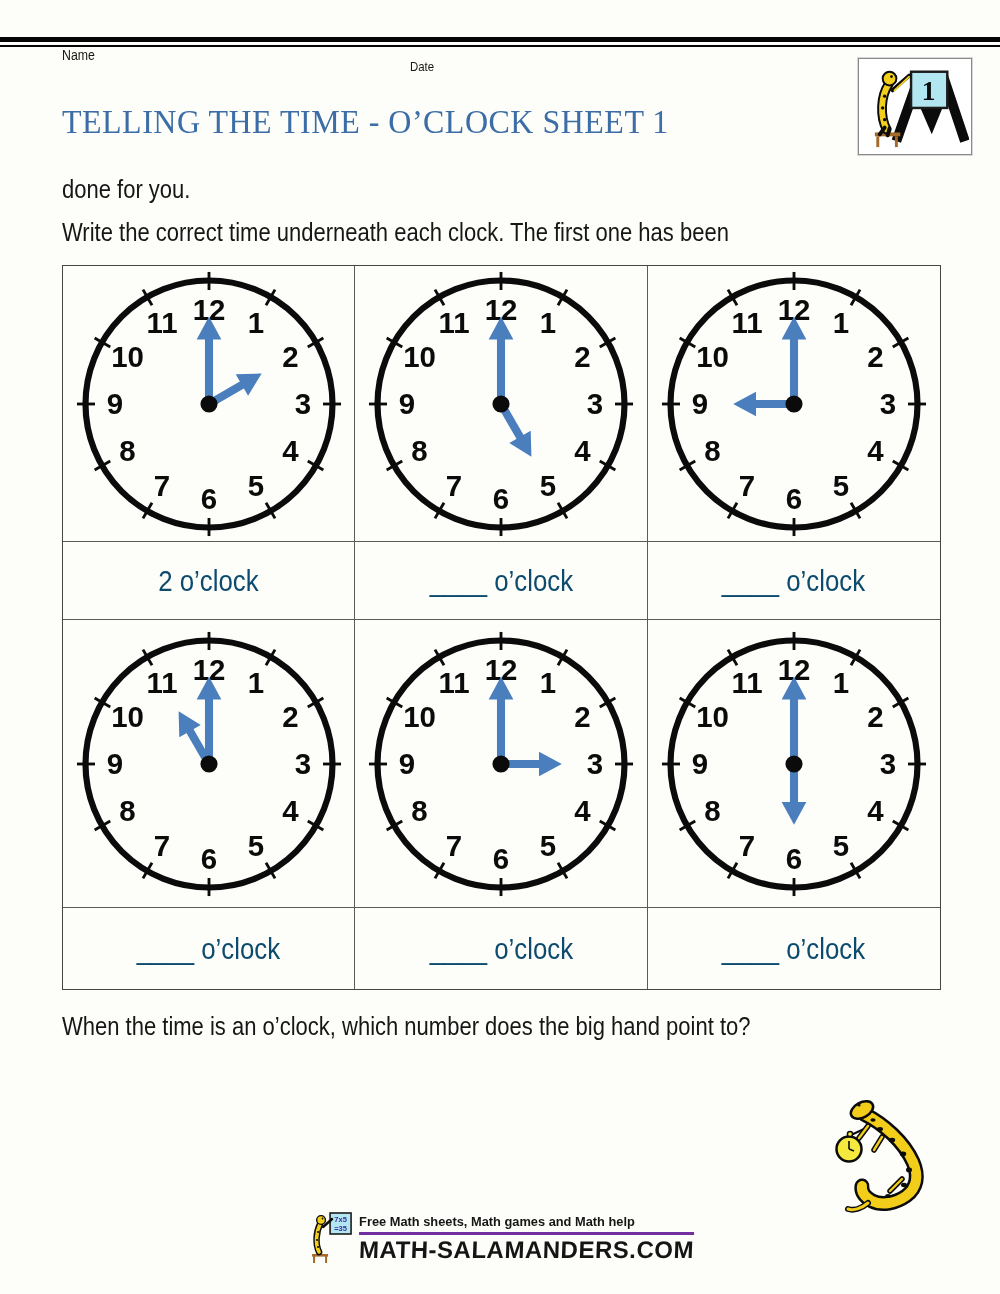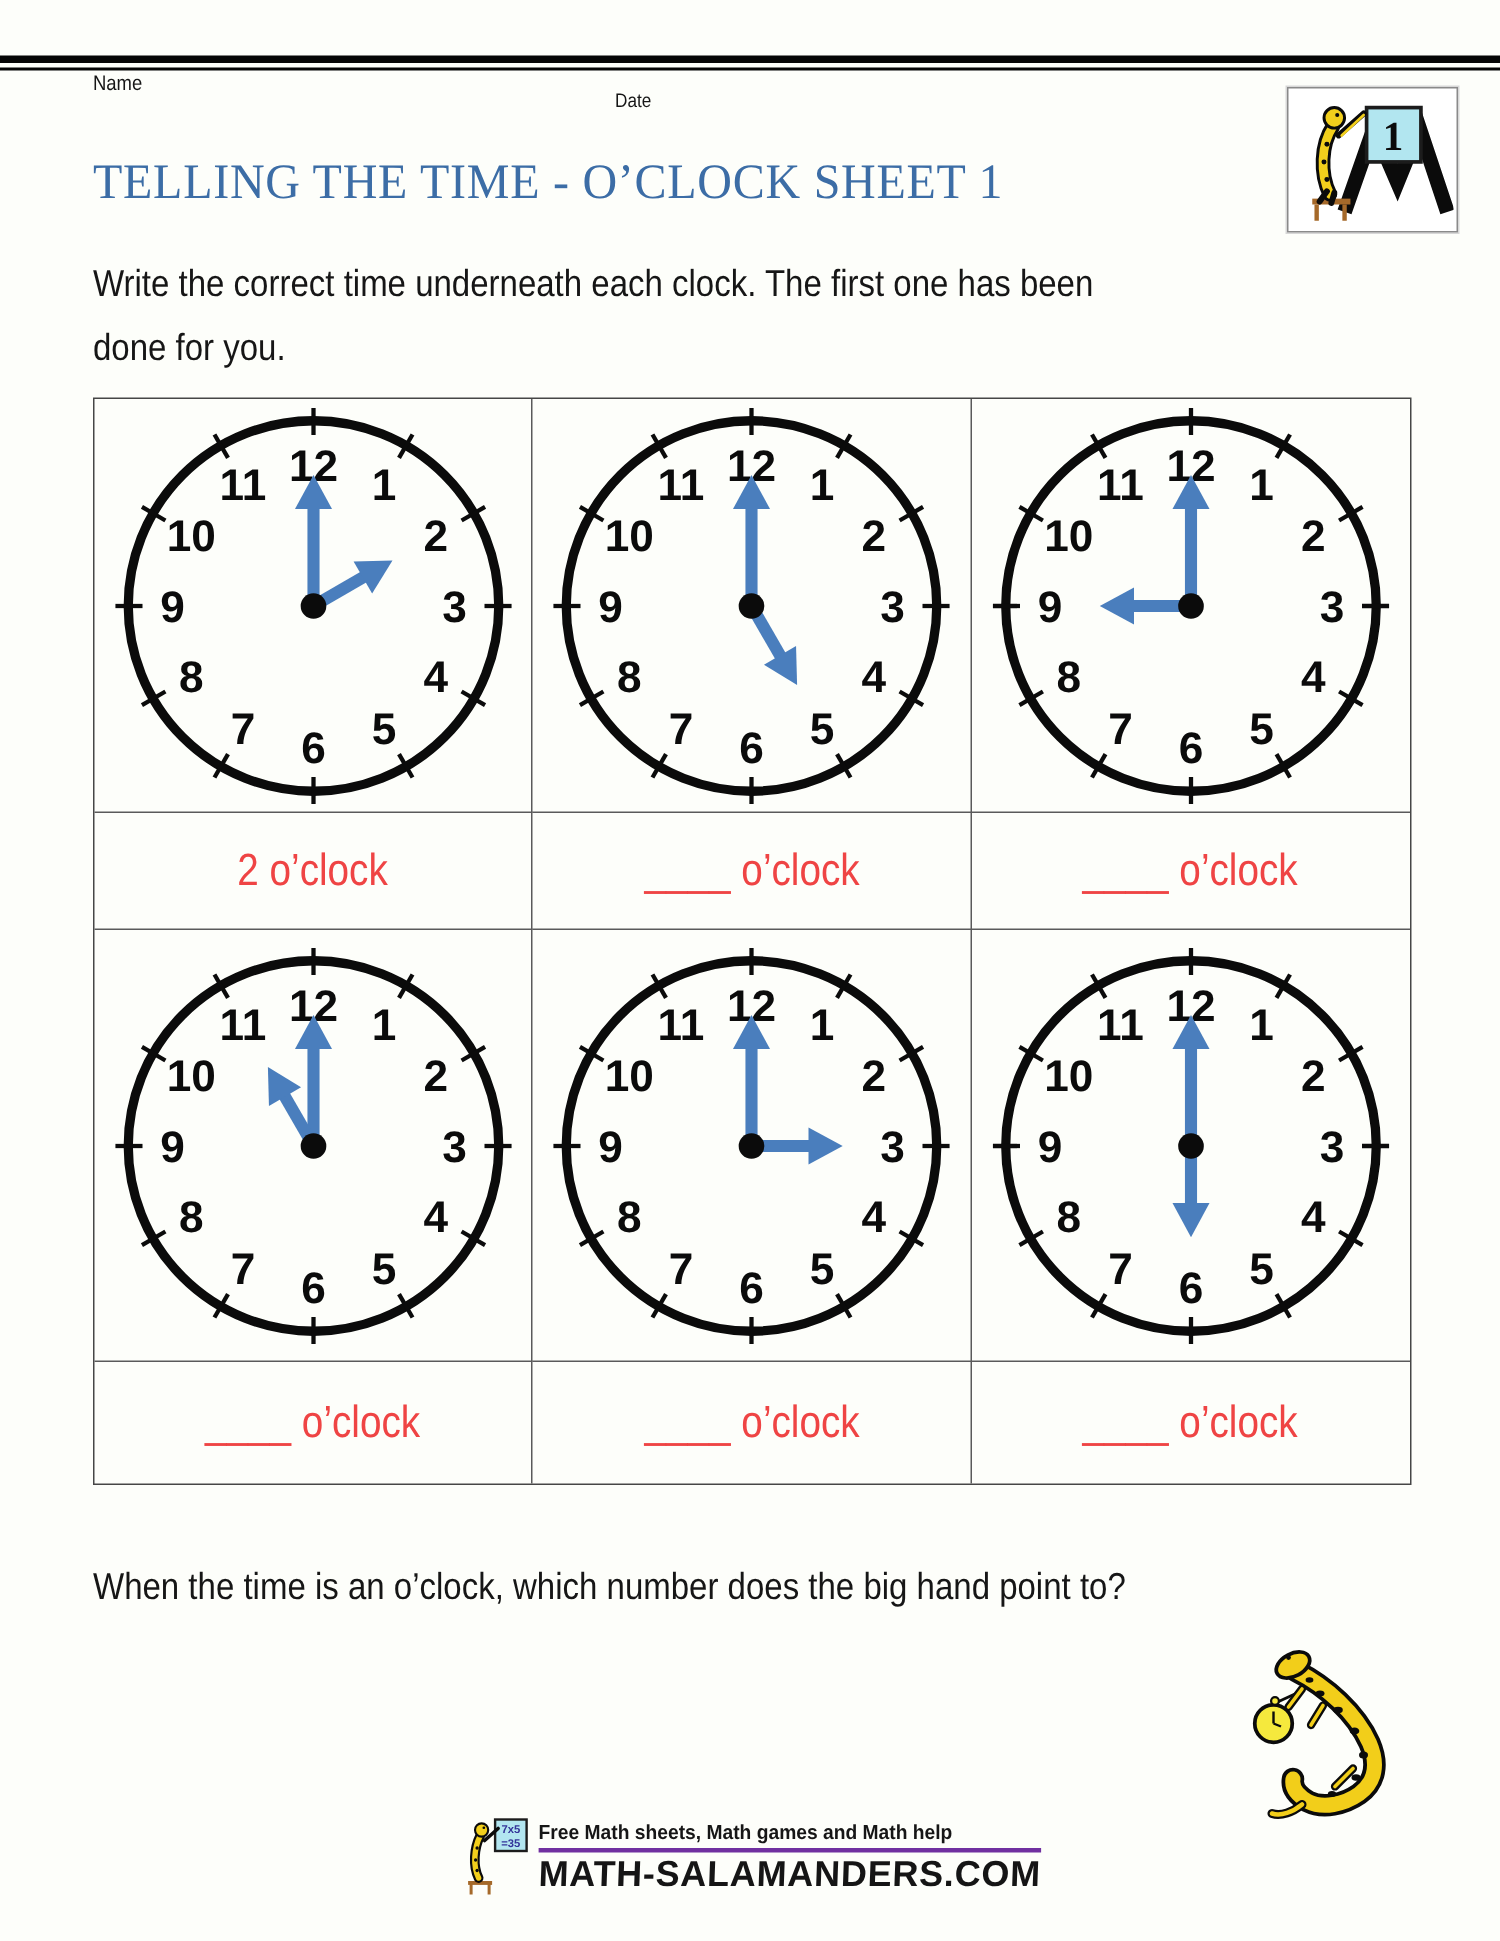--- a/index.html
+++ b/index.html
@@ -32,23 +32,23 @@
 
   .sheet-table{position:absolute;left:62px;top:265px;width:877px;
     display:grid;grid-template-columns:1fr 1fr 1fr;
     grid-template-rows:276px 78px 288px 81px;
     border:1.5px solid #464646;background:#fdfefa;}
   .cell{border-right:1px solid #5a5a5a;border-bottom:1px solid #5a5a5a;
     display:flex;align-items:center;justify-content:center;}
   .cell:nth-child(3n){border-right:none;}
   .cell:nth-child(n+10){border-bottom:none;}
   .clock{width:266px;height:266px;}
-  .answer-cell{font-size:30px;color:#ef4444;}
-
-  .question{position:absolute;left:62px;top:1044px;font-size:25px;}
+  .answer-cell{font-size:30px;color:#0c4a6e;}
+
+  .question{position:absolute;left:62px;top:1012px;font-size:25px;}
 
   .corner-salamander{position:absolute;left:824px;top:1082px;}
 
   .footer{position:absolute;left:50%;top:1210px;transform:translateX(-50%);
     display:flex;align-items:flex-end;gap:5px;}
   .footer-text{display:flex;flex-direction:column;}
   .tagline{font-size:13.5px;font-weight:bold;letter-spacing:0;text-decoration:underline;}
   .tagline span{display:inline-block;transform:scaleX(0.95);transform-origin:0 50%;white-space:nowrap;}
   .rule{height:3px;margin:3px 0 1px 0;width:100%;}
   .wordmark{font-weight:bold;font-size:24px;color:#151515;letter-spacing:0.5px;
@@ -86,22 +86,22 @@
     <line x1="31" y1="71" x2="29" y2="78" stroke="#0b0b0b" stroke-width="4" stroke-linecap="round"></line>
     <circle cx="26" cy="38" r="1.7" fill="#0b0b0b"></circle>
     <circle cx="24" cy="50" r="1.7" fill="#0b0b0b"></circle>
     <circle cx="26" cy="62" r="1.7" fill="#0b0b0b"></circle>
   </svg>
 </div>
 
 <h1 class="page-title" style="color: rgb(60, 109, 166);"><span>TELLING THE TIME - O’CLOCK SHEET 1</span></h1>
 
 <div class="instructions">
+  <div><span class="narrow">done for you.</span></div>
   <div><span class="narrow">Write the correct time underneath each clock. The first one has been</span></div>
-  <div><span class="narrow">done for you.</span></div>
 </div>
 
 <div class="sheet-table">
   <div class="cell">
       <svg class="clock" viewBox="0 0 280 280">
         <circle cx="140" cy="140" r="130" fill="#fdfefa" stroke="#0b0b0b" stroke-width="6.5"></circle>
         <line x1="140" y1="20" x2="140" y2="1" stroke="#0b0b0b" stroke-width="3"></line>
         <text x="140" y="52" text-anchor="middle" font-size="31" font-weight="bold" font-family="&quot;Liberation Sans&quot;,sans-serif" fill="#0b0b0b">12</text>
         <line x1="200" y1="36.076951545867374" x2="209.5" y2="19.62246887396303" stroke="#0b0b0b" stroke-width="3"></line>
         <text x="189.5" y="65.26348502534059" text-anchor="middle" font-size="31" font-weight="bold" font-family="&quot;Liberation Sans&quot;,sans-serif" fill="#0b0b0b">1</text>

